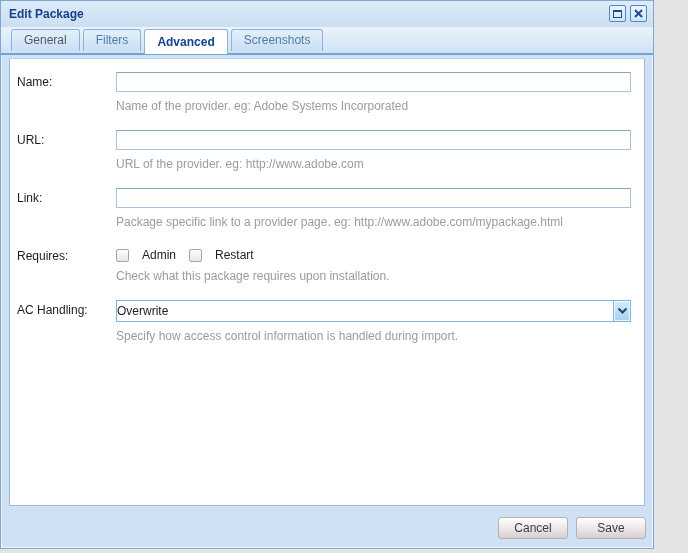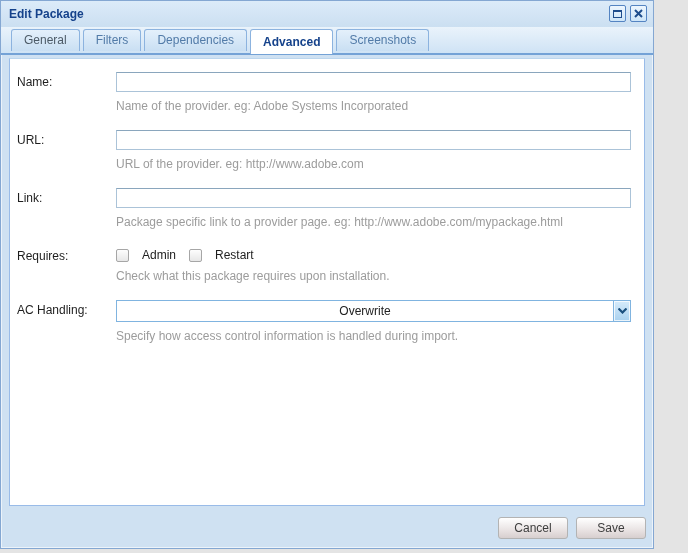--- a/index.html
+++ b/index.html
@@ -76,21 +76,20 @@
     background:linear-gradient(#fdfdfd,#e7e7e7);
     cursor:pointer;
   }
   .combo { display:flex; width:100%; }
   .combo-input {
     flex:1; min-width:0; height:22px;
     border:1px solid #80b4e0; border-right:none;
     padding:3px 0; font-size:12px; color:#222;
     font-family:"Liberation Sans", sans-serif;
     background:#fff;
-    text-align:center;
   }
   .combo-trigger {
     width:18px; height:22px; flex:0 0 18px;
     border:1px solid #80b4e0;
     background:linear-gradient(#d6ebfb,#a9d1ef);
     box-shadow: inset 0 0 0 1px rgba(255,255,255,0.75);
     display:flex; align-items:center; justify-content:center;
     cursor:pointer; padding:0;
   }
   .footer {
@@ -122,21 +121,20 @@
         <svg width="9" height="9" viewBox="0 0 9 9">
           <path d="M1 1 L8 8 M8 1 L1 8" stroke="#1e4d8c" stroke-width="2" fill="none"></path>
         </svg>
       </button>
     </span>
   </div>
 
   <div class="tabstrip">
     <div class="tab first">General</div>
     <div class="tab">Filters</div>
-    <div class="tab">Dependencies</div>
     <div class="tab active">Advanced</div>
     <div class="tab">Screenshots</div>
   </div>
 
   <div class="content">
 
     <div class="row">
       <div class="flabel">Name:</div>
       <div class="fbody">
         <input class="tinput" type="text" value="" style="">

